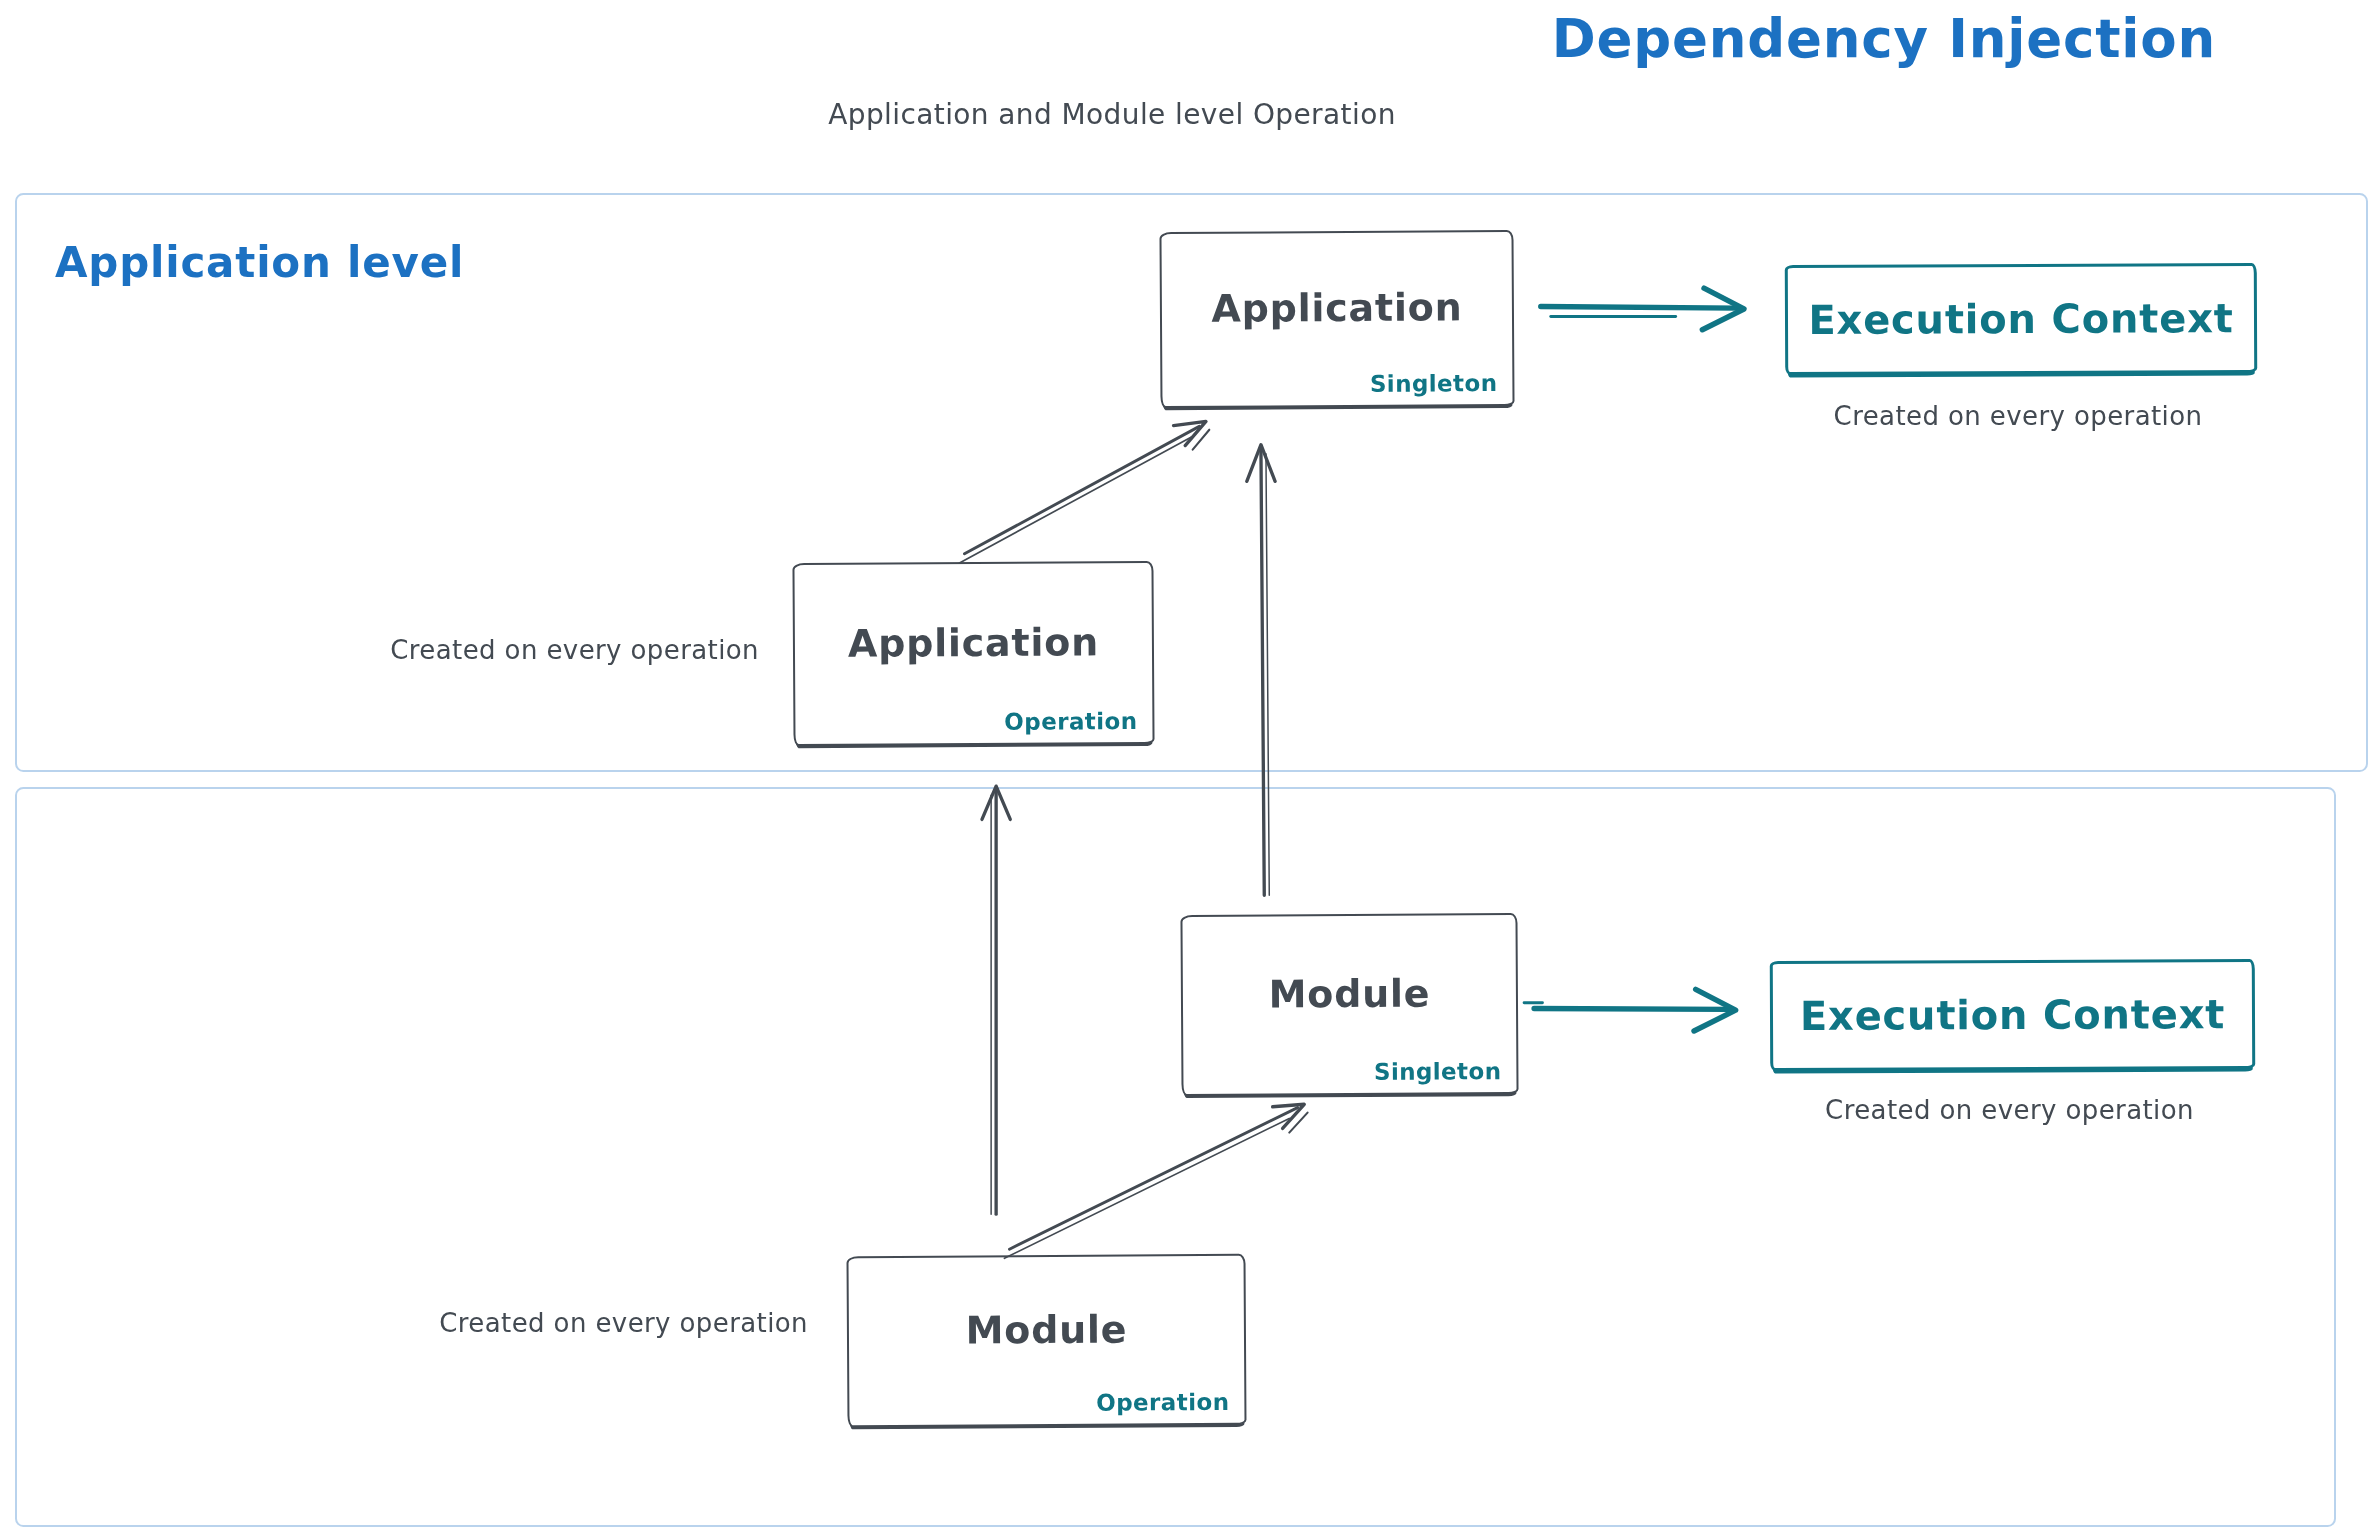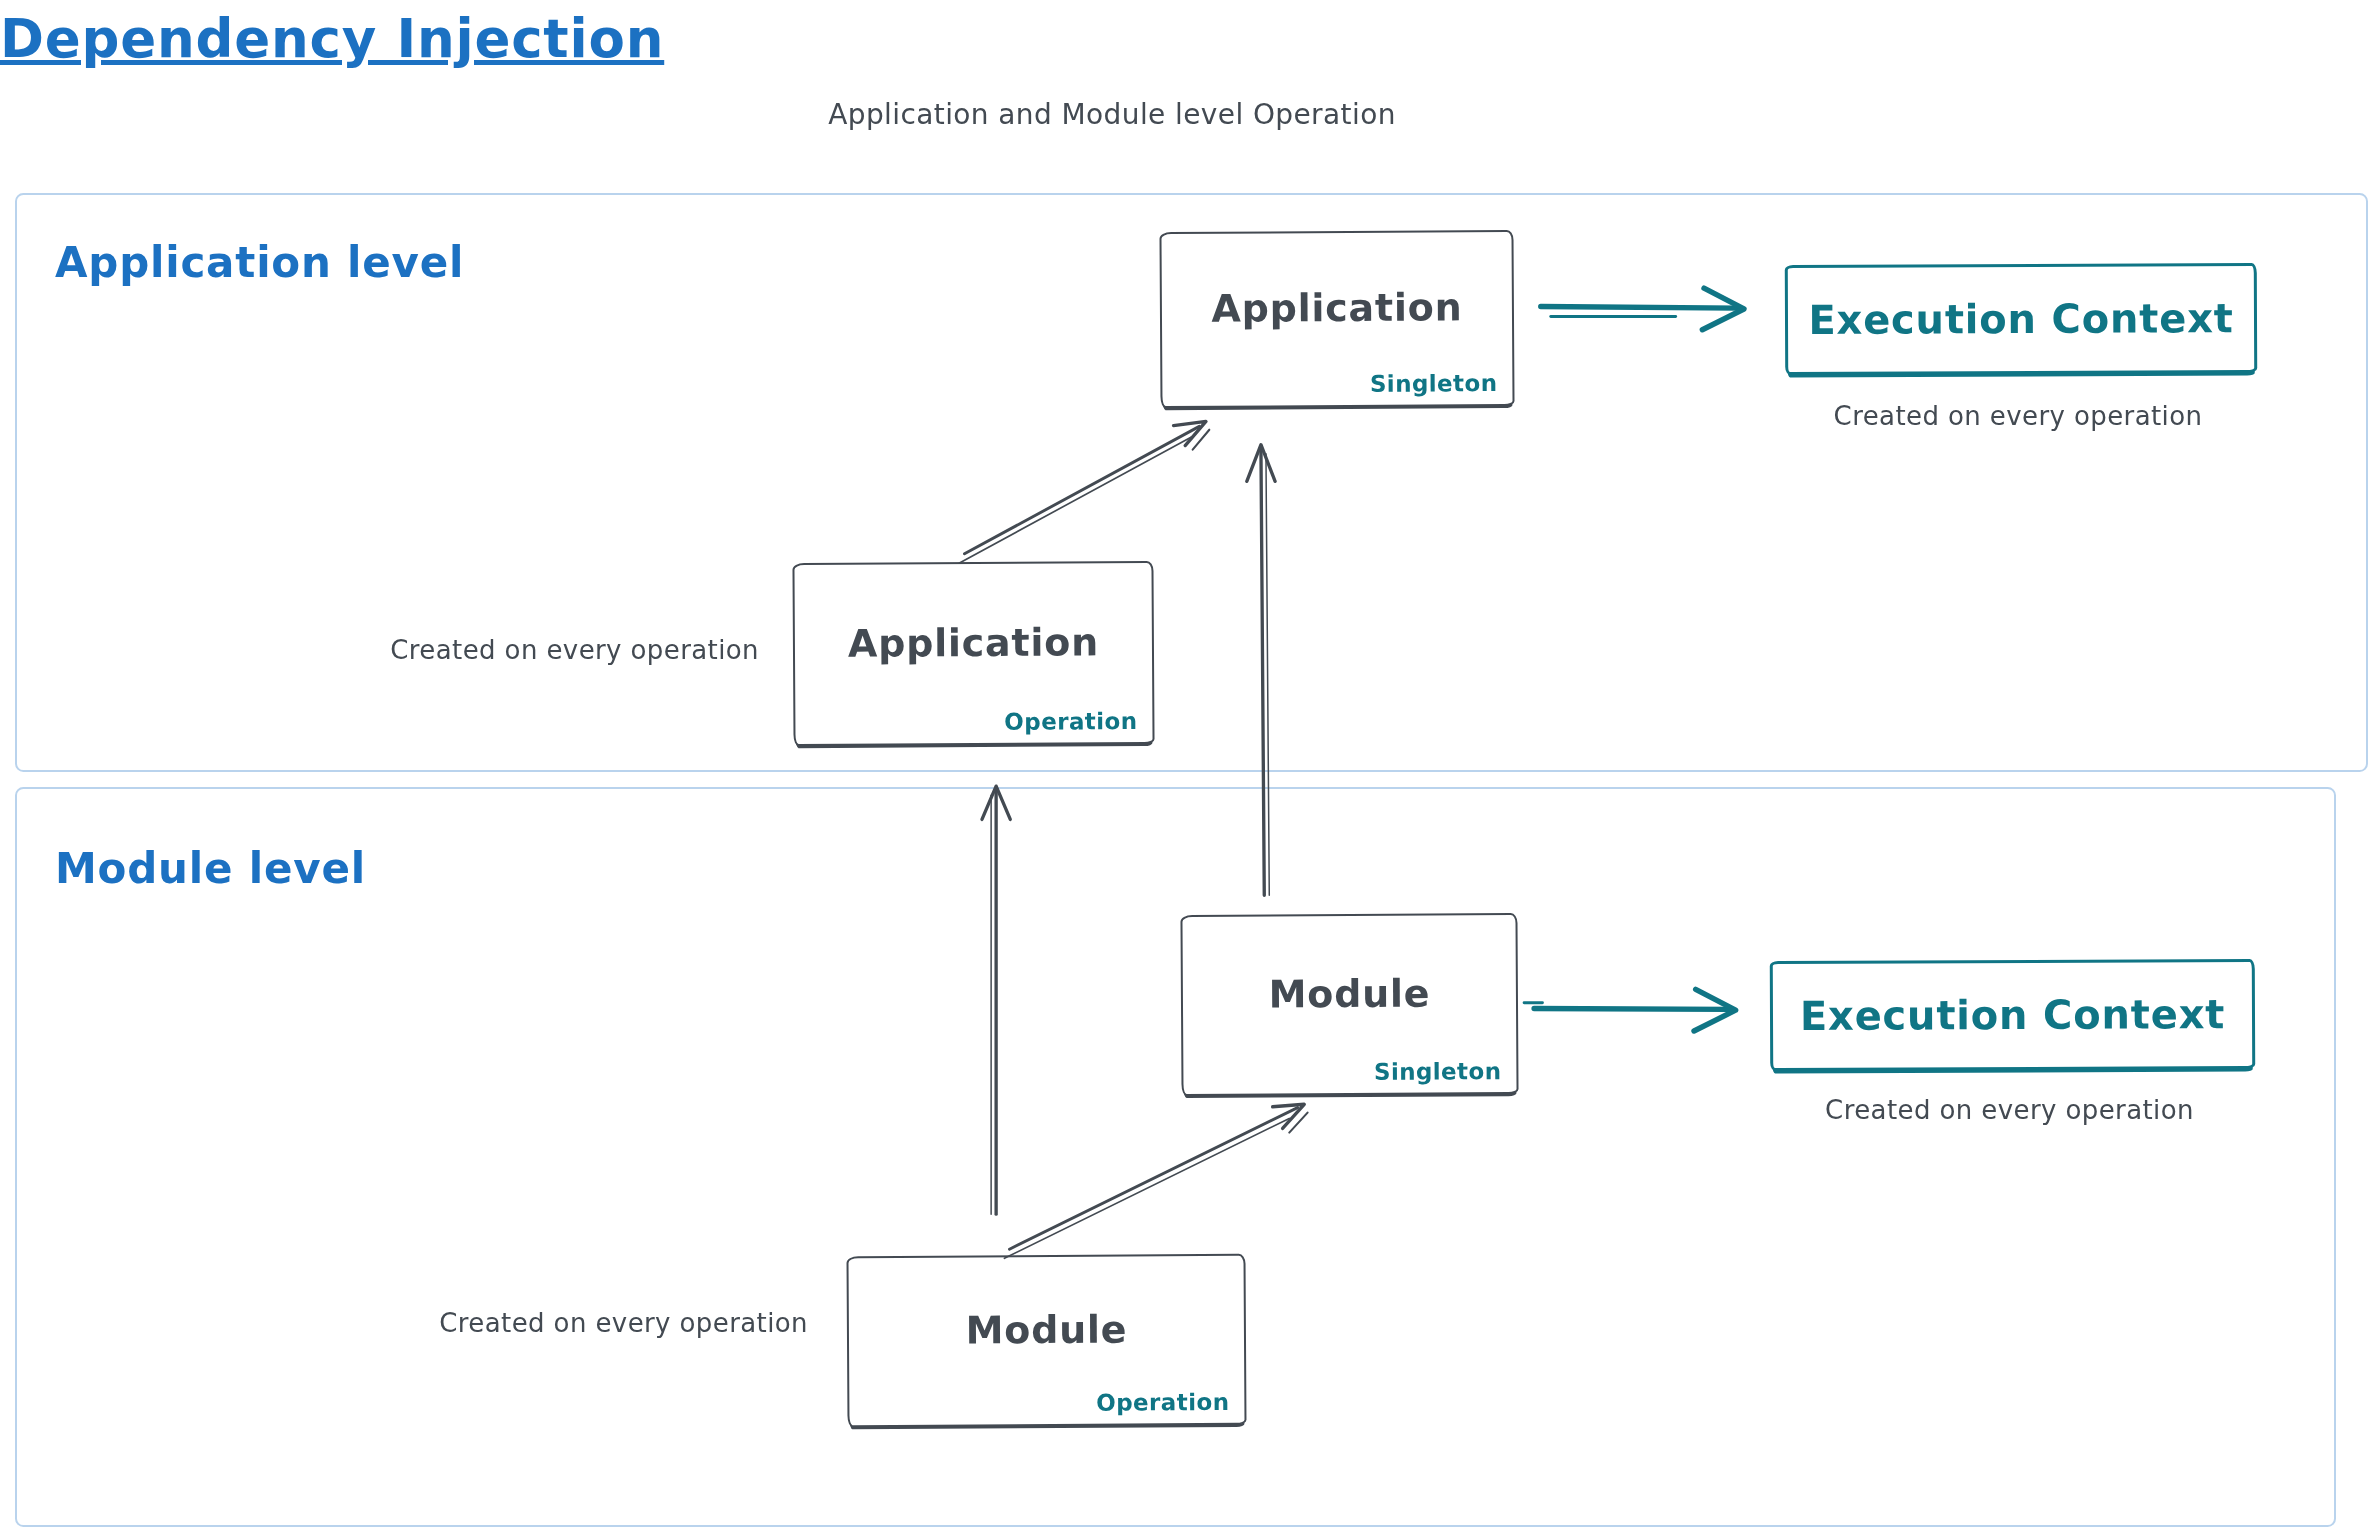--- a/index.html
+++ b/index.html
@@ -12,24 +12,23 @@
   .stage{
     position:relative;
     width:2377px;height:1534px;
     background:#fff;
     font-family:"DejaVu Sans", sans-serif;
     color:var(--ink);
     overflow:hidden;
   }
   .page-title{
     position:absolute;top:8.3px;left:0;width:2216px;
-    text-align:left;
+    text-align:right;
     font-size:53px;font-weight:bold;letter-spacing:0.8px;
     color:var(--blue);
-    text-decoration:underline;
   }
   .page-subtitle{
     position:absolute;top:98px;left:0;width:2224px;
     text-align:center;
     font-size:28px;color:var(--ink);letter-spacing:0.4px;
   }
   .level-container{
     position:absolute;left:15px;
     background:#fff;
     border:2.1px solid var(--frame);
@@ -115,21 +114,20 @@
     <div class="caption center app-ec-caption">Created on every operation</div>
 
     <div class="sketch-box app-operation">
       <span class="box-title">Application</span>
       <span class="box-scope">Operation</span>
     </div>
     <div class="caption right app-op-caption">Created on every operation</div>
   </div>
 
   <div class="level-container container-module">
-    <div class="level-label" style="top:55px;">Module level</div>
 
     <div class="sketch-box mod-singleton">
       <span class="box-title">Module</span>
       <span class="box-scope">Singleton</span>
     </div>
 
     <div class="ec-box mod-ec">
       <span class="ec-label">Execution Context</span>
     </div>
     <div class="caption center mod-ec-caption">Created on every operation</div>

